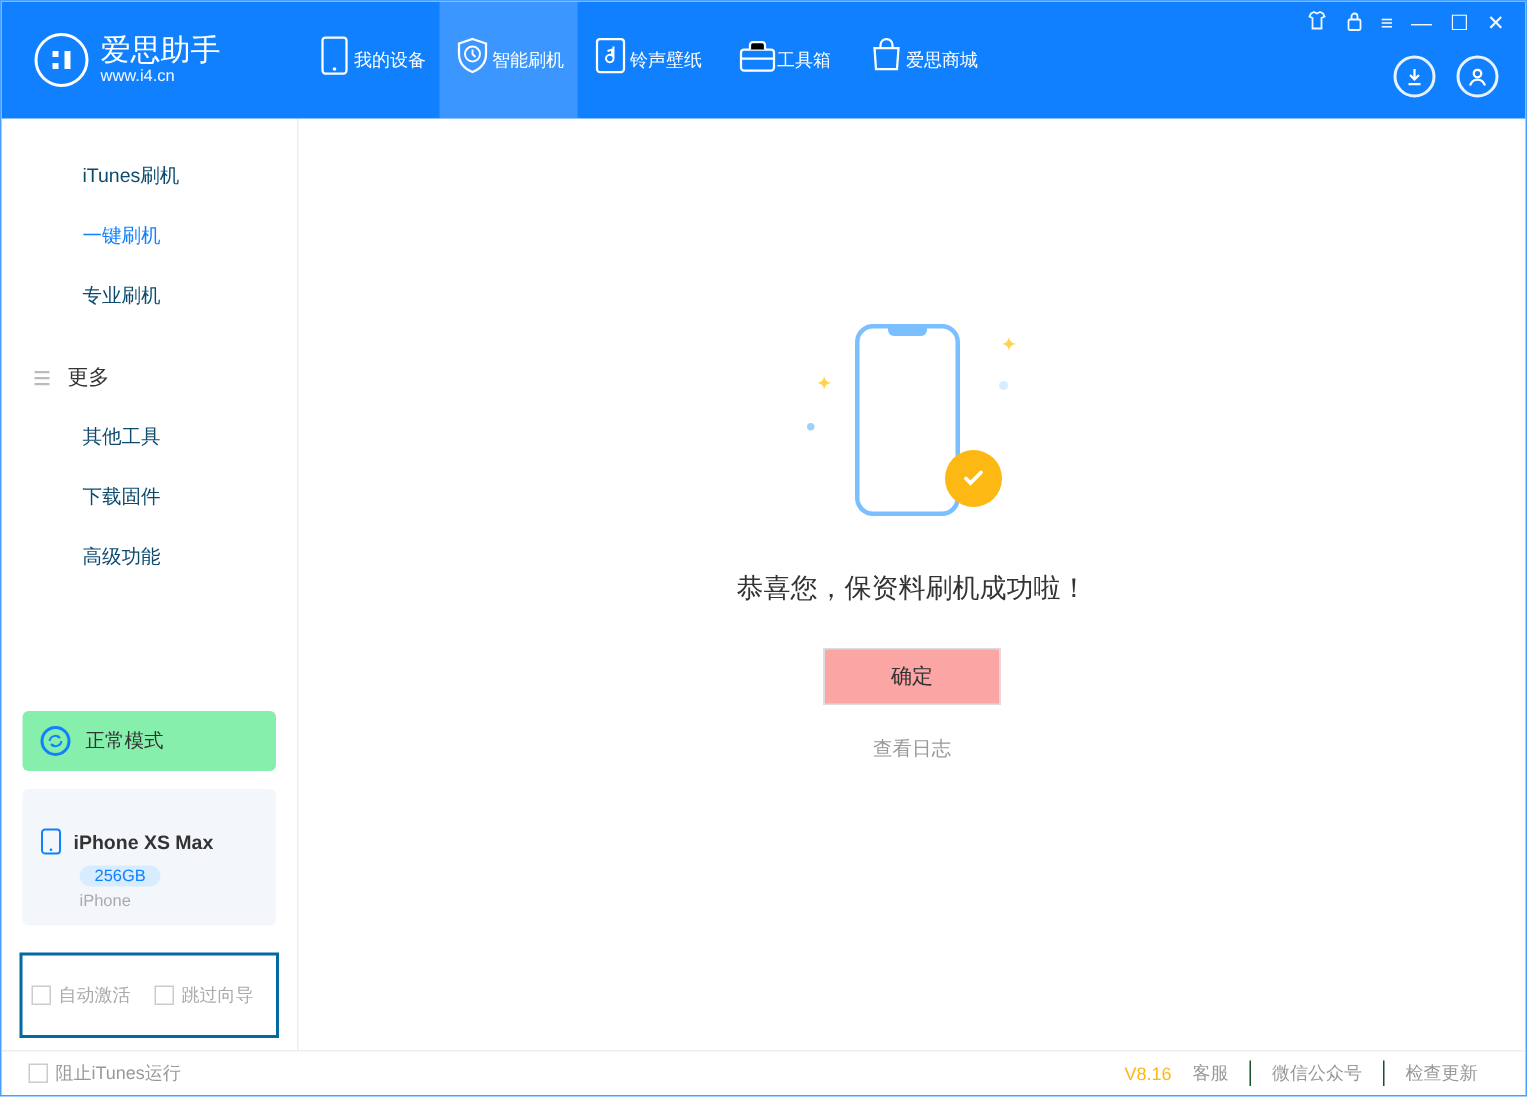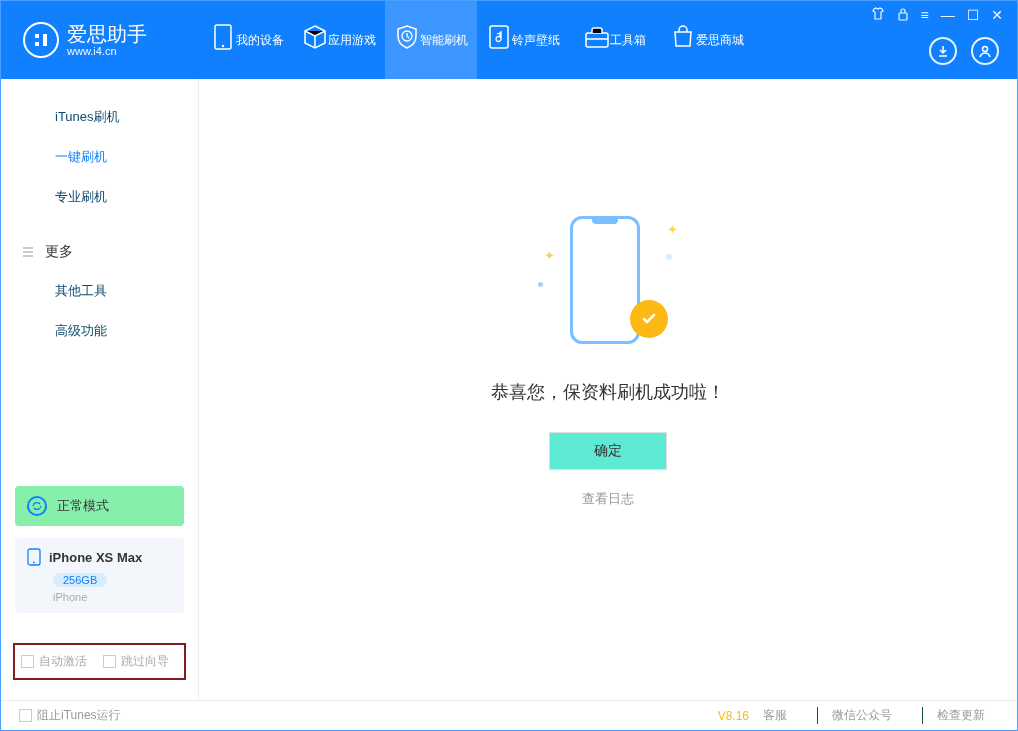--- a/index.html
+++ b/index.html
@@ -22,41 +22,41 @@
 .sidebar { width: 198px; border-right: 1px solid #eee; display: flex; flex-direction: column; }
 .side-section { padding: 18px 0 8px 0; }
 .side-header { display: flex; align-items: center; padding: 0 18px 10px 20px; font-size: 14px; color: #333; gap: 10px; }
 .side-item { padding: 11px 0 11px 54px; font-size: 13px; color: #0c4a6e; cursor: pointer; }
 .side-item.active { color: #1080ff; }
 .side-spacer { flex: 1; }
 .mode-card { margin: 6px 14px; background: #86efac; border-radius: 4px; padding: 10px 12px; display: flex; align-items: center; gap: 10px; font-size: 13px; color: #333; }
 .mode-icon { width: 20px; height: 20px; border: 2px solid #1080ff; border-radius: 50%; display: flex; align-items: center; justify-content: center; }
 .mode-icon svg { width: 10px; height: 10px; }
 .device-card { margin: 6px 14px 10px 14px; background: #f3f7fb; border-radius: 4px; padding: 10px 12px; }
-.device-row { display: flex; align-items: center; gap: 8px; }
+.device-row { display: flex; align-items: center; gap: 8px; margin-top: 16px; }
 .device-name { font-size: 13px; font-weight: 700; color: #333; }
 .storage-badge { margin: 7px 0 4px 26px; display: inline-block; background: #d8ecff; color: #1080ff; border-radius: 10px; padding: 1px 10px; font-size: 11px; }
 .device-type { margin-left: 26px; color: #aaa; font-size: 11px; }
-.checkbox-row { margin: 20px 12px; border: 2px solid #7f1d1d; padding: 8px 6px; display: flex; gap: 16px; }
+.checkbox-row { margin: 8px 12px; border: 2px solid #0369a1; padding: 18px 6px; display: flex; gap: 16px; }
 .checkbox-item { display: flex; align-items: center; gap: 5px; font-size: 12px; color: #aaa; cursor: pointer; }
 .cb { width: 13px; height: 13px; border: 1px solid #ccc; background: #fff; }
 .main { flex: 1; display: flex; flex-direction: column; align-items: center; justify-content: center; padding-bottom: 60px; }
 .success-illustration { position: relative; width: 140px; height: 140px; margin-bottom: 28px; }
 .phone { position: absolute; left: 32px; top: 4px; width: 70px; height: 128px; border: 3px solid #7abfff; border-radius: 12px; }
 .phone .notch { position: absolute; top: -1px; left: 50%; transform: translateX(-50%); width: 26px; height: 6px; background: #7abfff; border-radius: 0 0 4px 4px; }
 .check-badge { position: absolute; right: 10px; bottom: 14px; width: 38px; height: 38px; background: #fdb813; border-radius: 50%; display: flex; align-items: center; justify-content: center; color: #fff; font-weight: bold; }
 .sparkle { position: absolute; color: #ffd34d; font-size: 13px; }
 .dot { position: absolute; border-radius: 50%; }
 .success-text { font-size: 18px; color: #333; margin-bottom: 28px; }
-.ok-btn { border: 1px solid #ddd; padding: 9px 44px; font-size: 14px; color: #333; background: #5eead4; cursor: pointer; margin-bottom: 20px; }
+.ok-btn { border: 1px solid #ddd; padding: 9px 44px; font-size: 14px; color: #333; background: #fca5a5; cursor: pointer; margin-bottom: 20px; }
 .view-log { color: #999; font-size: 13px; cursor: pointer; }
 .footer { height: 30px; border-top: 1px solid #eee; display: flex; align-items: center; padding: 0 18px; font-size: 12px; color: #999; }
 .footer .cb-item { display: flex; align-items: center; gap: 5px; cursor: pointer; }
 .footer-spacer { flex: 1; }
-.footer-links { display: flex; align-items: center; gap: 16px; }
+.footer-links { display: flex; align-items: center; gap: 0; }
 .footer-link { padding: 0 14px; border-left: 1px solid #14532d; cursor: pointer; }
 .footer-link:first-child { border-left: none; }
 .version { color: #fdb813; margin-right: 0; }
 </style>
 </head>
 <body>
 
 <div class="header">
   <div class="logo-area">
     <div class="logo-icon">
@@ -71,29 +71,20 @@
   </div>
   <div class="nav">
     <div class="nav-item">
       <div class="nav-icon">
           <svg width="18" height="26" viewBox="0 0 18 26">
             <rect x="1" y="1" width="16" height="24" rx="2" fill="none" stroke="#fff" stroke-width="1.5"></rect>
             <circle cx="9" cy="22" r="1.2" fill="#fff"></circle>
           </svg>
         </div>
       <span>我的设备</span>
-    </div>
-    <div class="nav-item">
-      <div class="nav-icon">
-          <svg width="26" height="26" viewBox="0 0 26 26">
-            <path d="M13 2l10 5v12l-10 5-10-5V7z" fill="none" stroke="#fff" stroke-width="1.5"></path>
-            <path d="M3 7l10 5 10-5M13 12v12" stroke="#fff" stroke-width="1.5"></path>
-          </svg>
-        </div>
-      <span>应用游戏</span>
     </div>
     <div class="nav-item active">
       <div class="nav-icon">
           <svg width="24" height="26" viewBox="0 0 24 26">
             <path d="M12 2l9 3v7c0 6-4 10-9 12-5-2-9-6-9-12V5z" fill="none" stroke="#fff" stroke-width="1.5"></path>
             <path d="M12 7a5 5 0 100 10 5 5 0 000-10zm0 2v3l2 2" fill="none" stroke="#fff" stroke-width="1.3"></path>
           </svg>
         </div>
       <span>智能刷机</span>
     </div>
@@ -160,20 +151,21 @@
       <div class="side-item">专业刷机</div>
     </div>
     <div class="side-section">
       <div class="side-header">
         <svg width="14" height="14" viewBox="0 0 14 14">
             <path d="M2 3h10M2 7h10M2 11h10" stroke="#bbb" stroke-width="1.5"></path>
           </svg>
         <span>更多</span>
       </div>
       <div class="side-item">其他工具</div>
+      <div class="side-item">下载固件</div>
       <div class="side-item">高级功能</div>
     </div>
     <div class="side-spacer"></div>
     <div class="mode-card">
       <div class="mode-icon">
           <svg viewBox="0 0 10 10">
             <path d="M1 5a4 4 0 017-2M9 5a4 4 0 01-7 2" fill="none" stroke="#1080ff" stroke-width="1.3"></path>
             <path d="M7 1l1 2-2 0M3 9l-1-2 2 0" fill="#1080ff"></path>
           </svg>
         </div>

